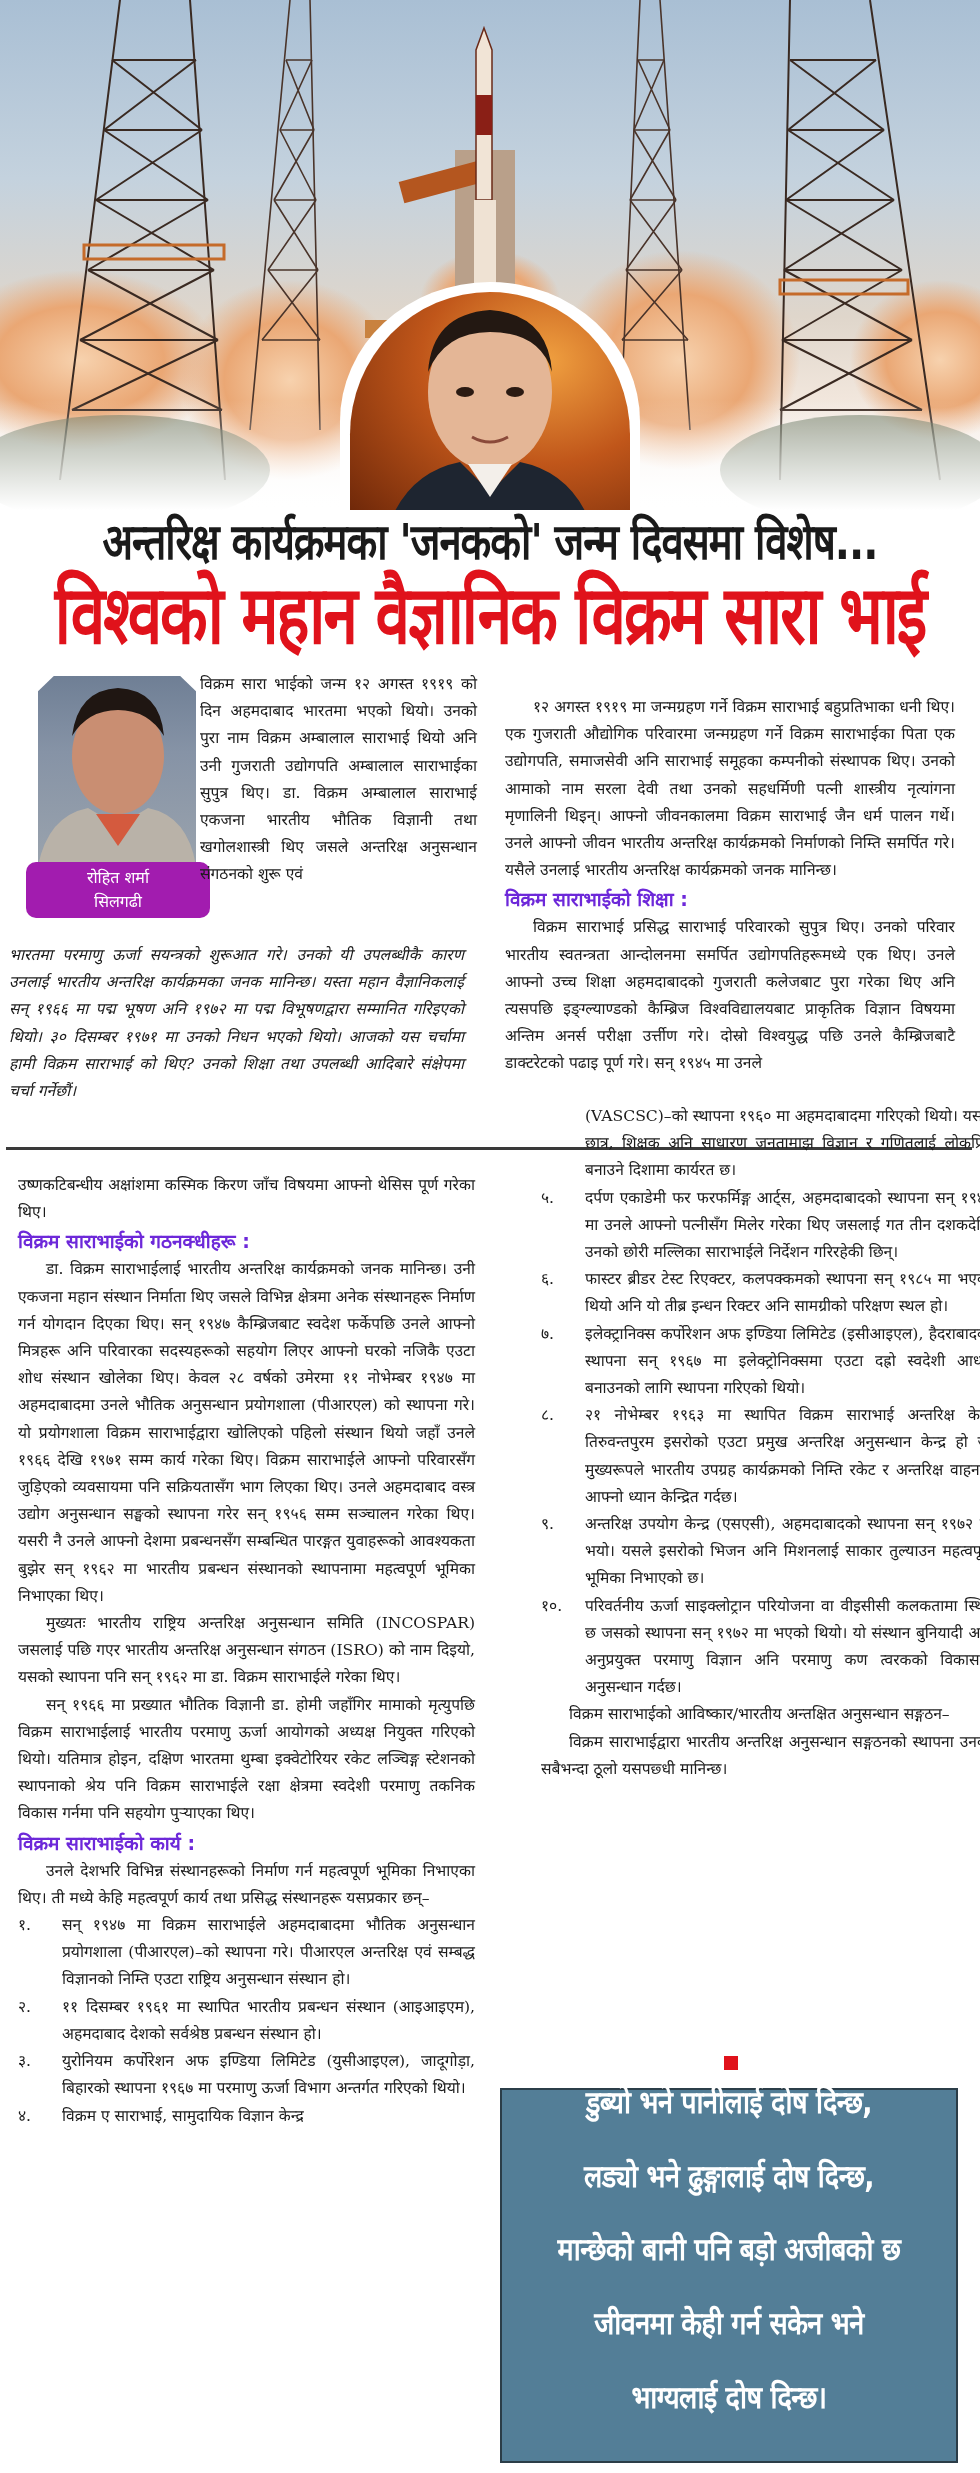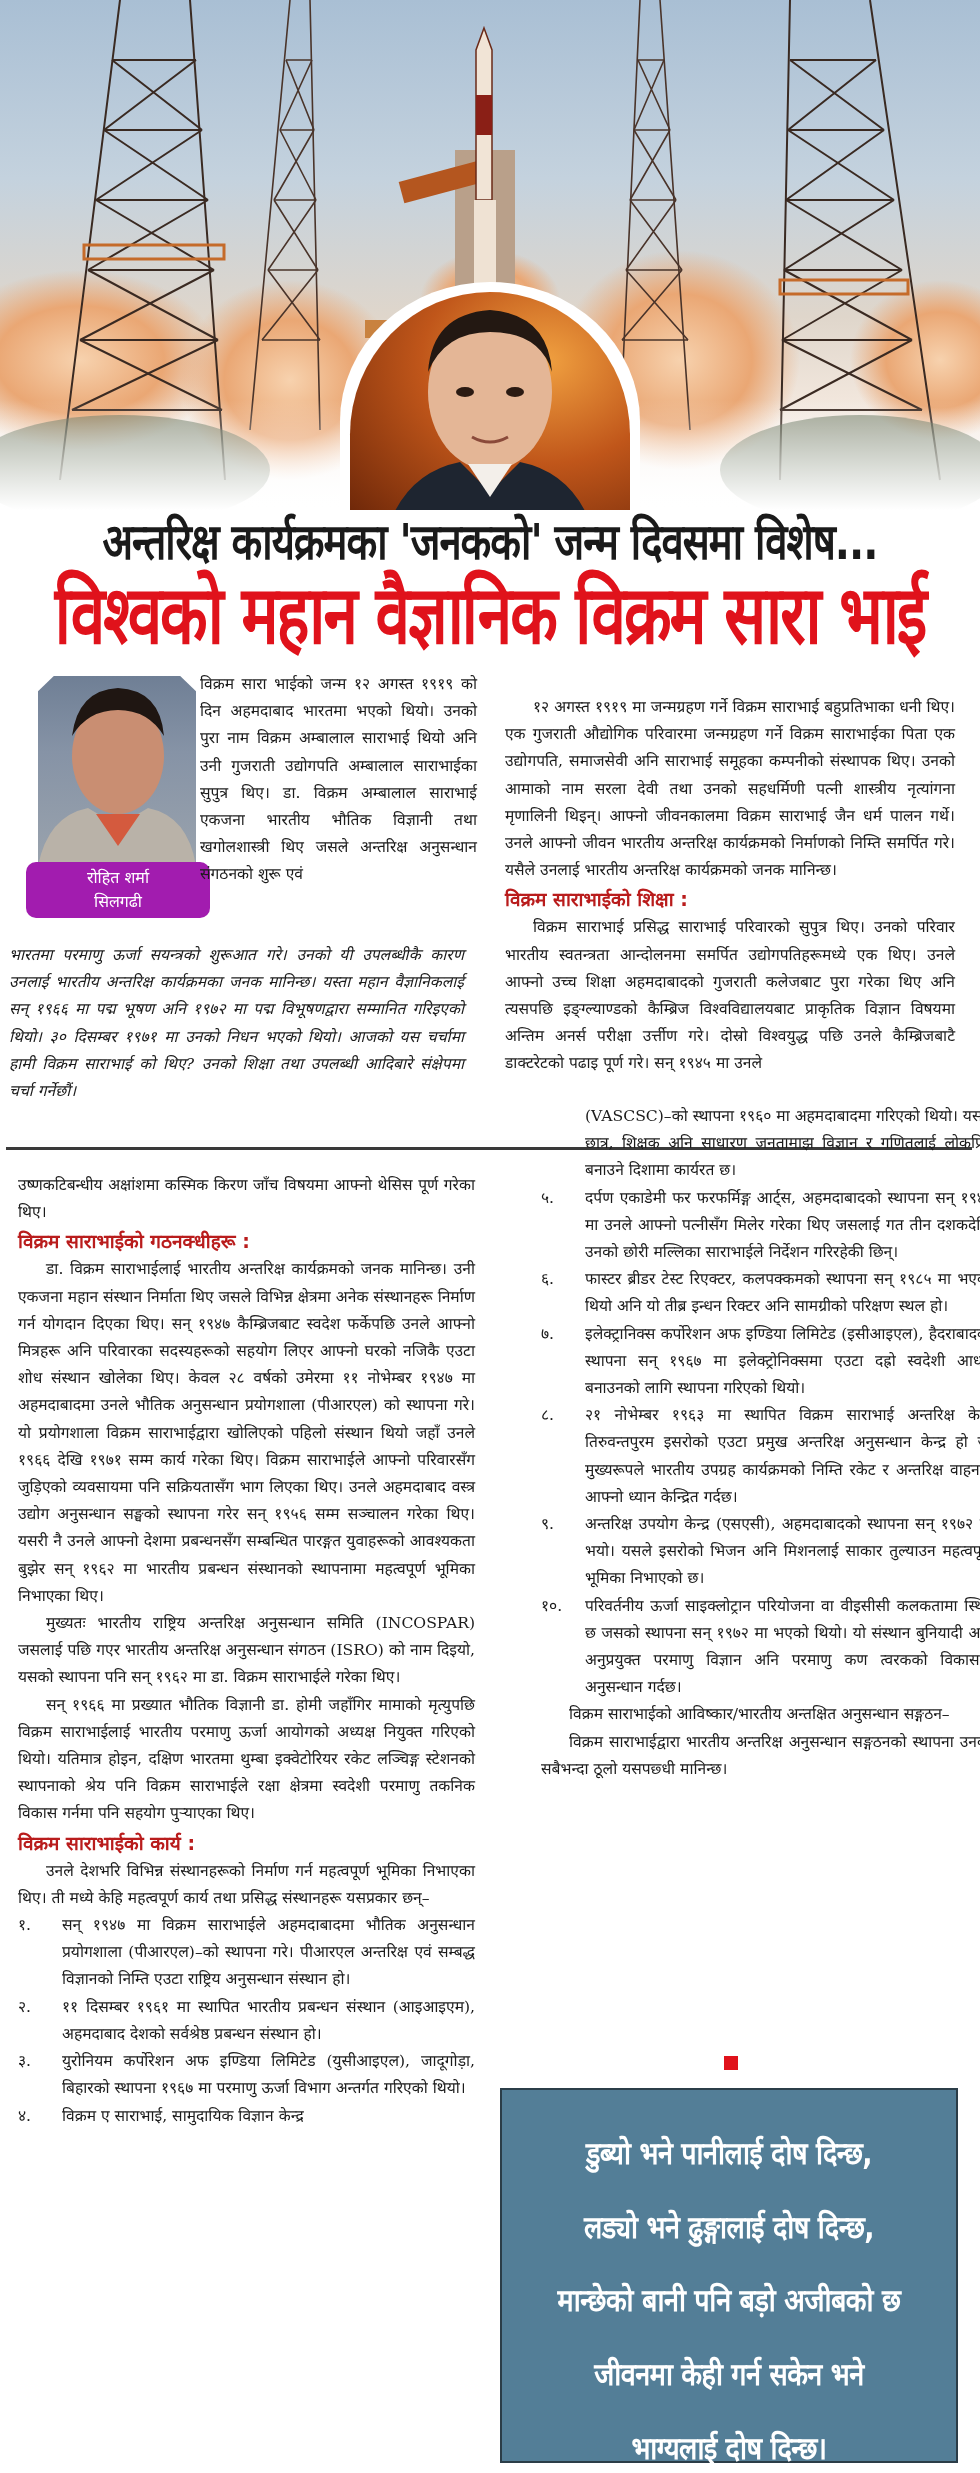--- a/index.html
+++ b/index.html
@@ -23,40 +23,40 @@
     letter-spacing: -1px; transform: scaleY(1.25); }
   .headline { position: absolute; left: 0; top: 570px; width: 980px; text-align: center;
     font-family: "DejaVu Sans", sans-serif; font-weight: bold; font-size: 62px; color: #e0121b;
     letter-spacing: -2px; transform: scaleY(1.3); }
 
   
   .col { position: absolute; font-family: "DejaVu Serif", serif; font-size: 15.6px; line-height: 27.2px;
     text-align: justify; color: #1b1b1b; }
   .col p { text-indent: 28px; }
   .col p.noindent { text-indent: 0; }
-  .sec-head { font-family: "DejaVu Sans", sans-serif; font-weight: bold; font-size: 19px; color: #b91c1c;
+  .sec-head { font-family: "DejaVu Sans", sans-serif; font-weight: bold; font-size: 19px; color: #6d28d9;
     line-height: 30px; text-indent: 0 !important; }
   .list { list-style: none; }
   .list li { position: relative; padding-left: 44px; text-indent: 0; }
   .list li .num { position: absolute; left: 0; top: 0; }
 
   
   .author-photo { position: absolute; left: 38px; top: 676px; width: 158px; height: 190px;
     background: linear-gradient(180deg, #6f7f95 0%, #8693a6 40%, #9aa3ad 100%);
     clip-path: polygon(10% 0, 90% 0, 100% 8%, 100% 100%, 0 100%, 0 8%); overflow: hidden; }
   .author-tag { position: absolute; left: 26px; top: 862px; width: 184px; height: 56px; background: #a21caf;
     border-radius: 10px; color: #fff; text-align: center; font-family: "DejaVu Sans", sans-serif;
     font-size: 16px; line-height: 24px; padding-top: 4px; }
 
   .divider { position: absolute; left: 6px; top: 1147px; width: 966px; height: 3px; background: #3a3a3a; }
 
   .stop-mark { position: absolute; left: 724px; top: 2056px; width: 14px; height: 14px; background: #e0121b; }
 
   .quote-box { position: absolute; left: 500px; top: 2088px; width: 458px; height: 375px; background: #537e97;
-    border: 2px solid #2b3d48; display: flex; align-items: flex-end; justify-content: center; }
+    border: 2px solid #2b3d48; display: flex; align-items: flex-start; justify-content: center; }
   .quote-text { color: #ffffff; font-family: "DejaVu Sans", sans-serif; font-weight: bold; font-size: 27px;
     line-height: 64px; text-align: center; letter-spacing: -0.5px; transform: scaleY(1.15); }
   .quote-text div { white-space: nowrap; }
 </style>
 </head>
 <body>
 
 <div class="page">
 
   <div class="hero">

